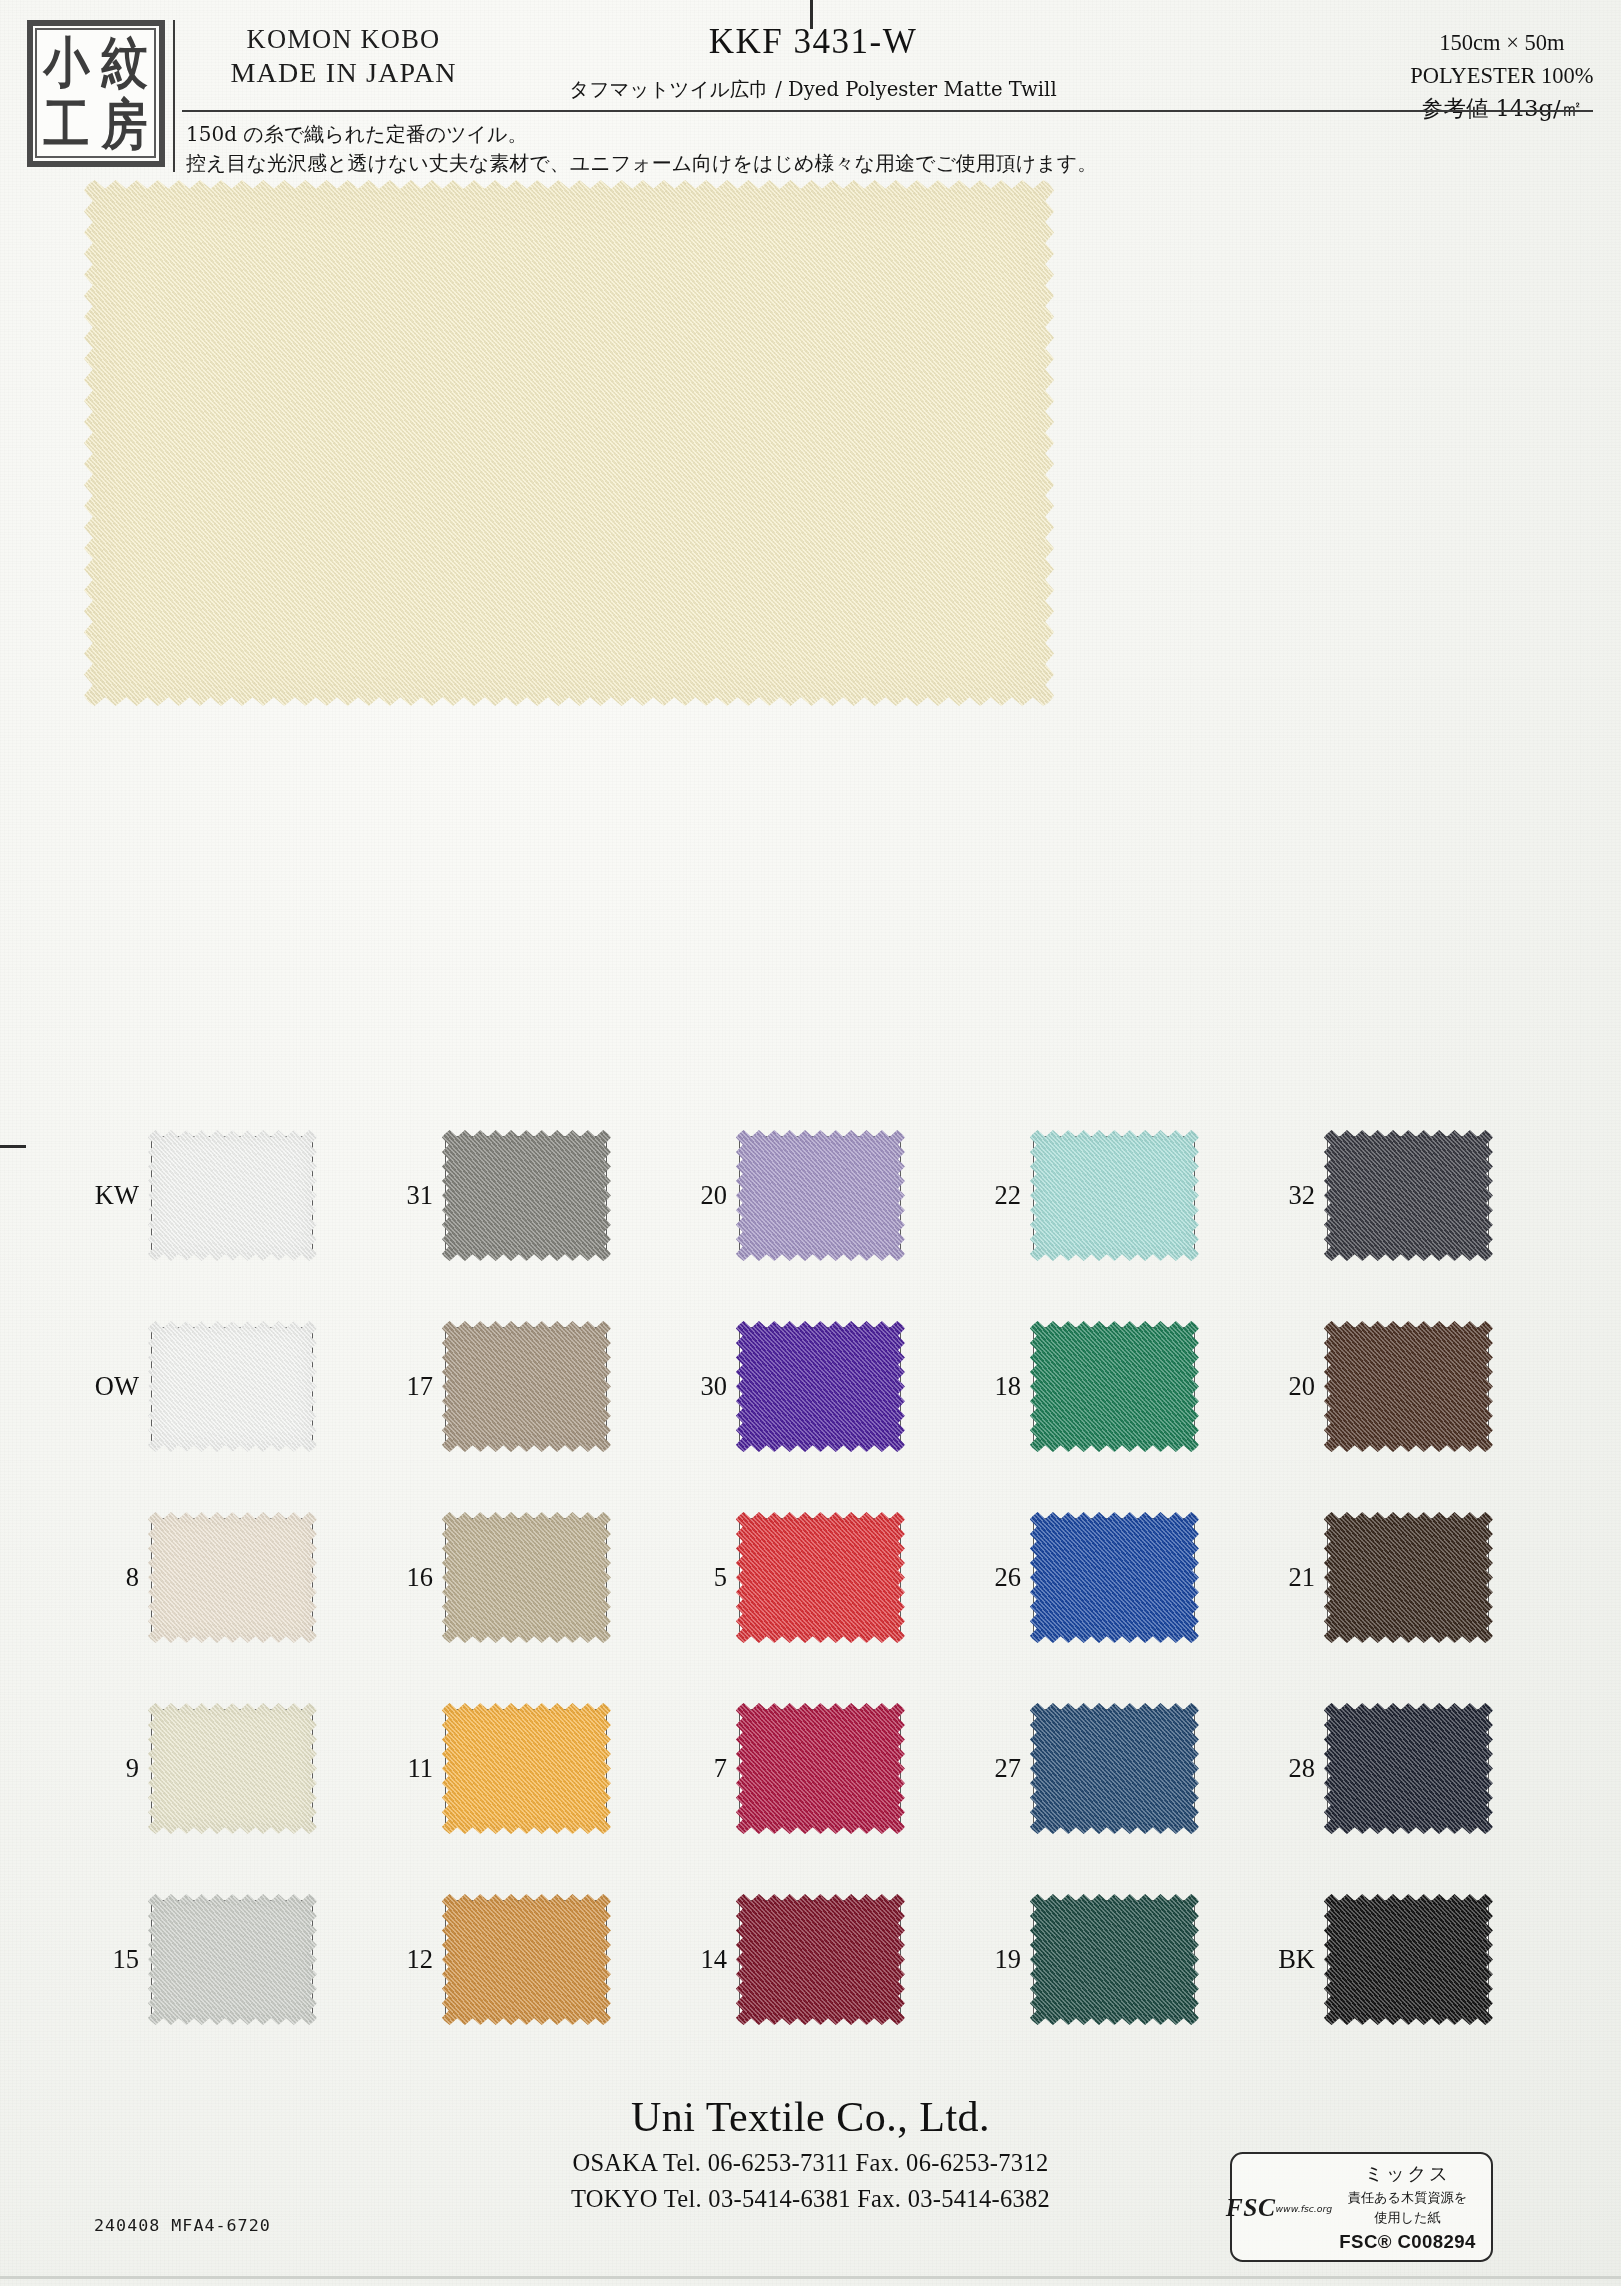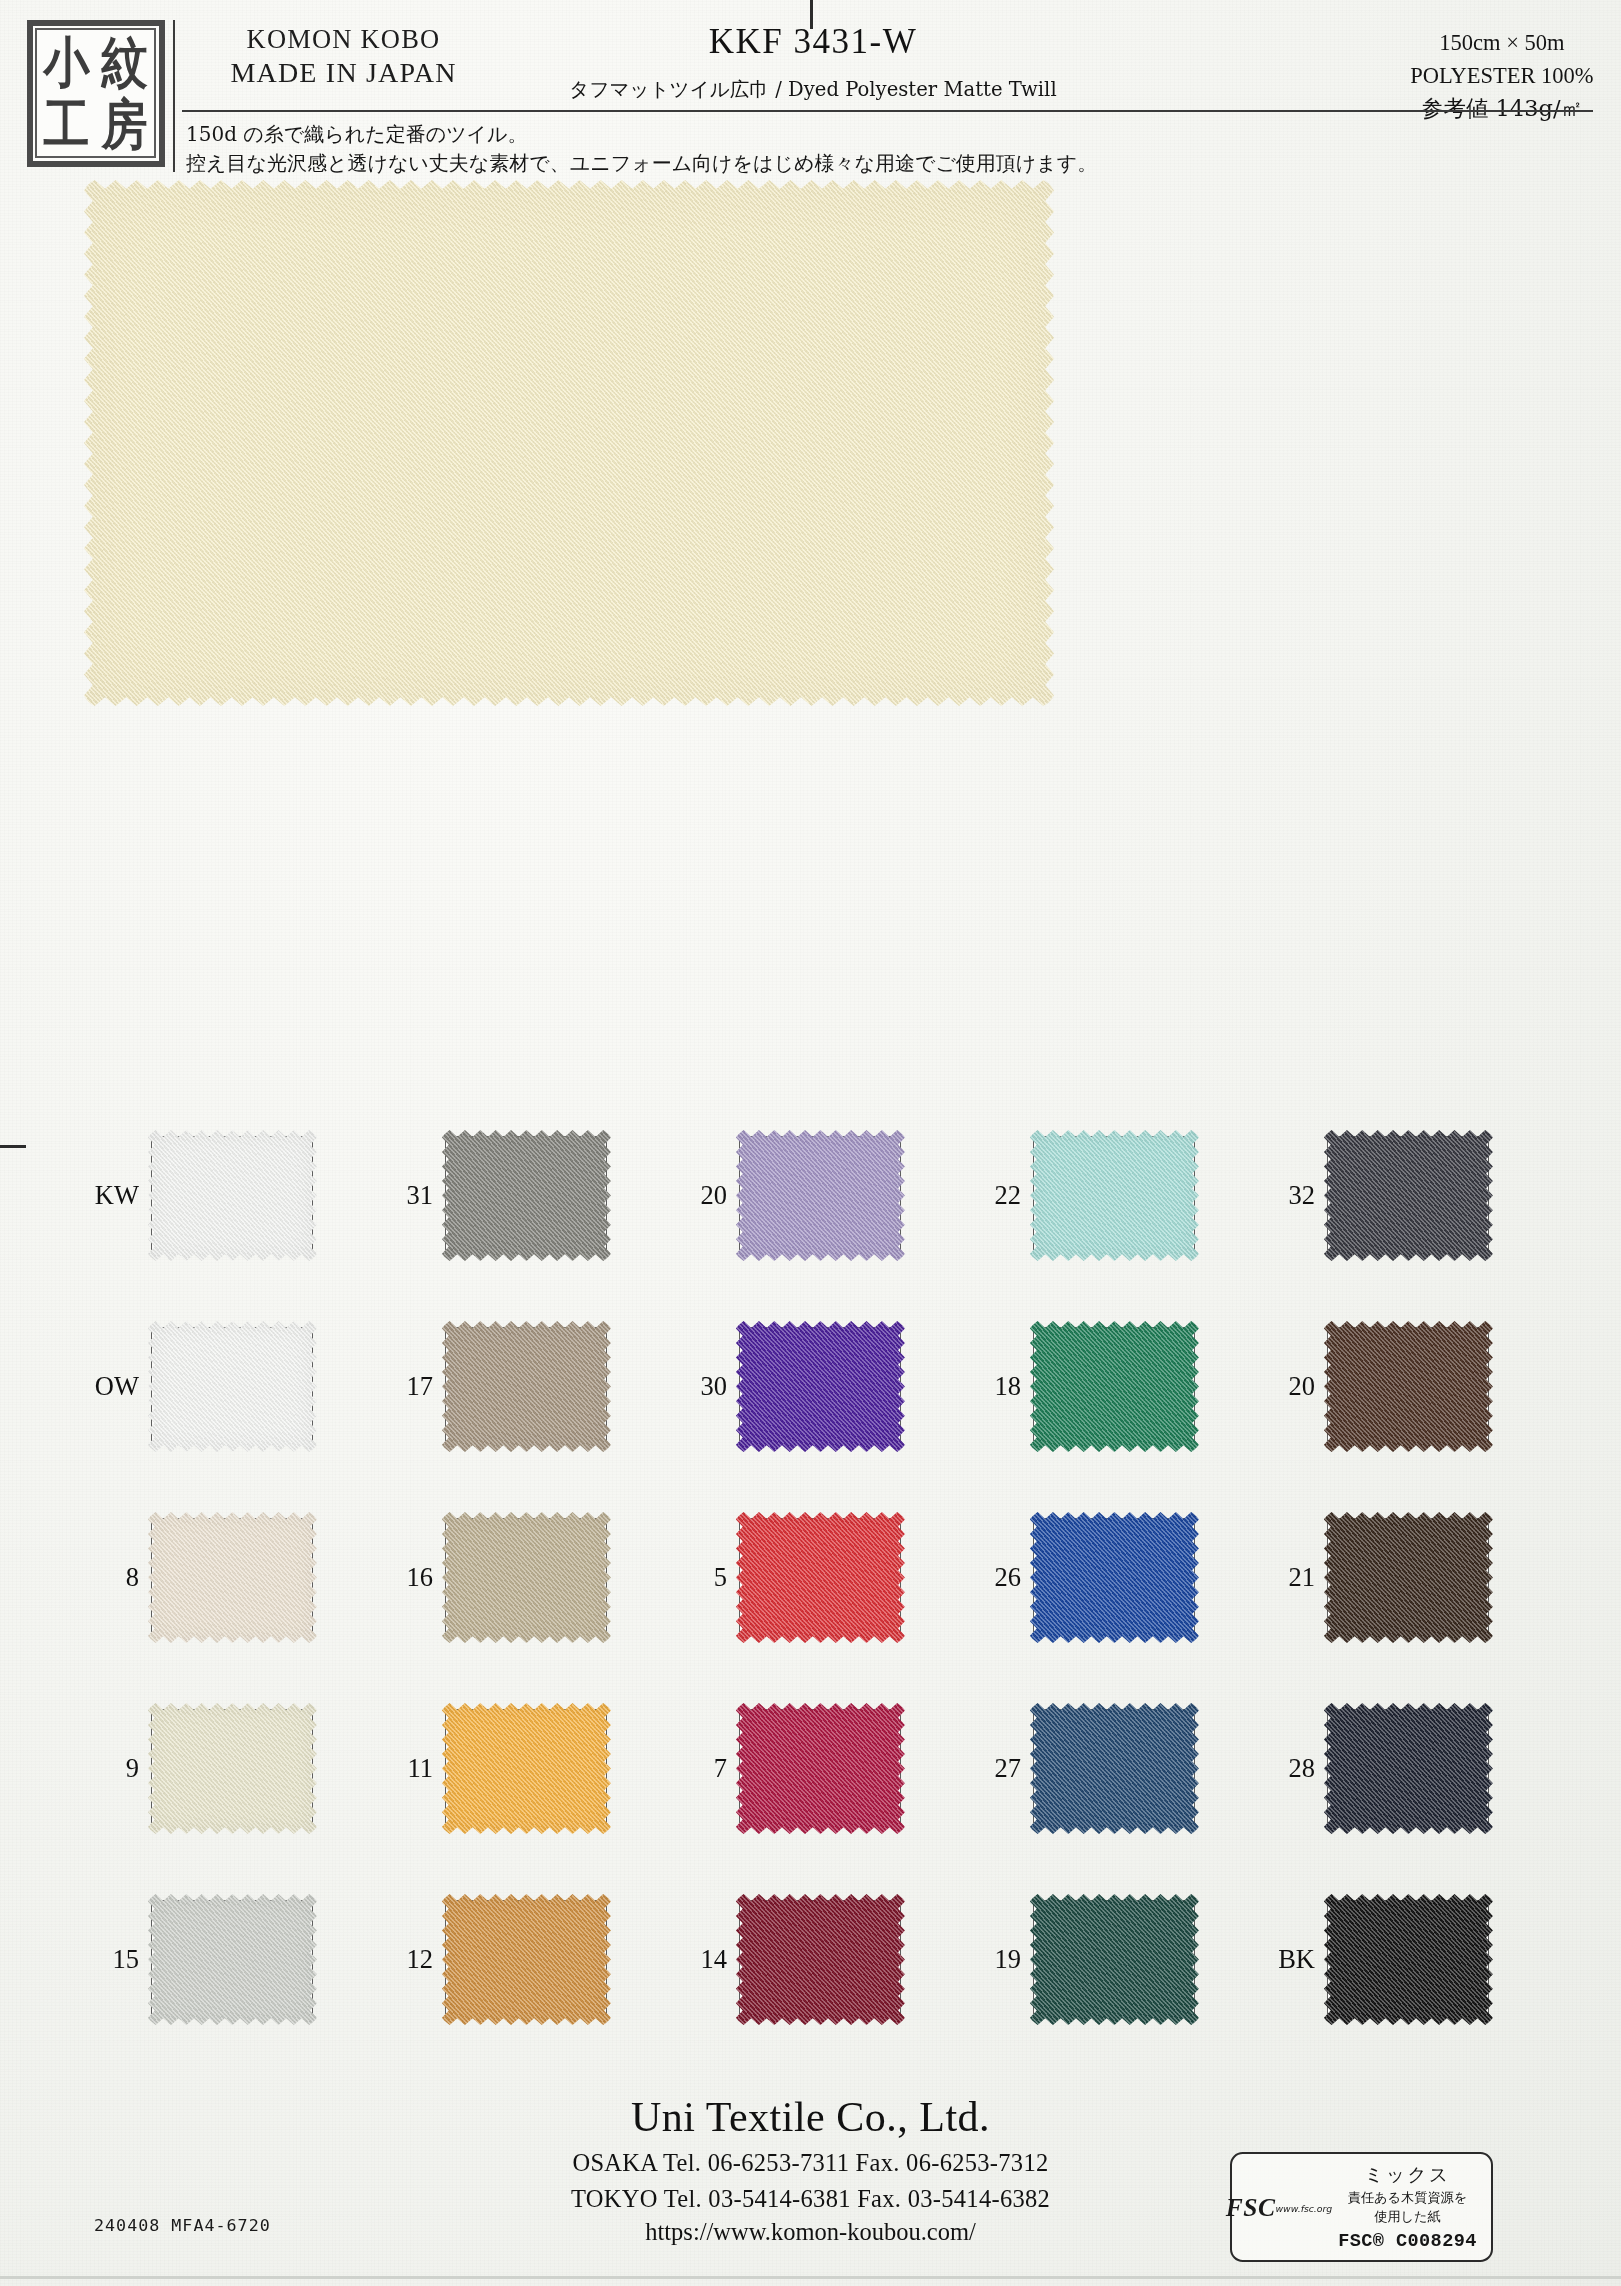--- a/index.html
+++ b/index.html
@@ -104,21 +104,21 @@
   #fsc{
     position:absolute;left:1230px;top:2152px;width:263px;height:110px;
     border:2.4px solid #2a2a2a;border-radius:12.7px;background:rgba(252,252,250,0.75);
     display:flex;align-items:center;box-sizing:border-box;
   }
   #fsc-left{width:90px;display:flex;flex-direction:row;align-items:center;justify-content:center;
             padding-left:2px;font-style:italic;}
   #fsc-left .fsctext{font-family:"Liberation Serif",serif;font-size:25.5px;font-weight:700;color:#1a1a1a;
                      line-height:1;margin-top:1px;letter-spacing:0.5px;}
   #fsc-left .fscurl{font-family:"DejaVu Sans",sans-serif;font-size:9.3px;color:#1a1a1a;margin-top:2px;}
-  #fsc-right{flex:1;text-align:center;font-family:Liberation Mono, monospace;color:#161616;}
+  #fsc-right{flex:1;text-align:center;font-family:Liberation Sans, sans-serif;color:#161616;}
   #fsc-right .f1{font-size:18.6px;letter-spacing:2.5px;}
   #fsc-right .f2{font-size:13.2px;line-height:1.28;margin-top:2.9px;}
   #fsc-right .f3{font-size:18.6px;font-weight:700;margin-top:3.9px;letter-spacing:0.4px;}
   #fsc-bottom-rule{position:absolute;left:0;top:2276px;width:1621px;height:2.9px;background:#cfd2cd;}
 </style>
 </head>
 <body>
 
 <div id="card">
   <div id="paper-grain"></div>
@@ -378,21 +378,20 @@
           </div>
         </div>
       </div>
     </div>
 
   <div id="footer">
     <div id="company">
       <div class="cname">Uni Textile Co., Ltd.</div>
       <div class="cline">OSAKA  Tel. 06-6253-7311  Fax. 06-6253-7312</div>
       <div class="cline">TOKYO  Tel. 03-5414-6381  Fax. 03-5414-6382</div>
-      <div class="curl">https://www.komon-koubou.com/</div>
     </div>
     <div id="jobcode">240408   MFA4-6720</div>
   </div>
 
   <div id="fsc">
     <div id="fsc-left">
       <svg width="57" height="45" viewBox="0 0 58 46">
         <path d="M4 20 L13 34 L19 21 C19 21 15 12 22 7 C28 2.5 38 4 41 10 C44.5 16 41 22 41 22 L41 30 L34 30 L34 36 L41 36 L41 43 L27 43 L27 30 L22 30 L15 43 L2 22 Z" fill="none" stroke="#1a1a1a" stroke-width="3.2" stroke-linejoin="round" stroke-linecap="round"></path>
         <circle cx="50" cy="6" r="3" fill="none" stroke="#1a1a1a" stroke-width="1.4"></circle>
       </svg>

